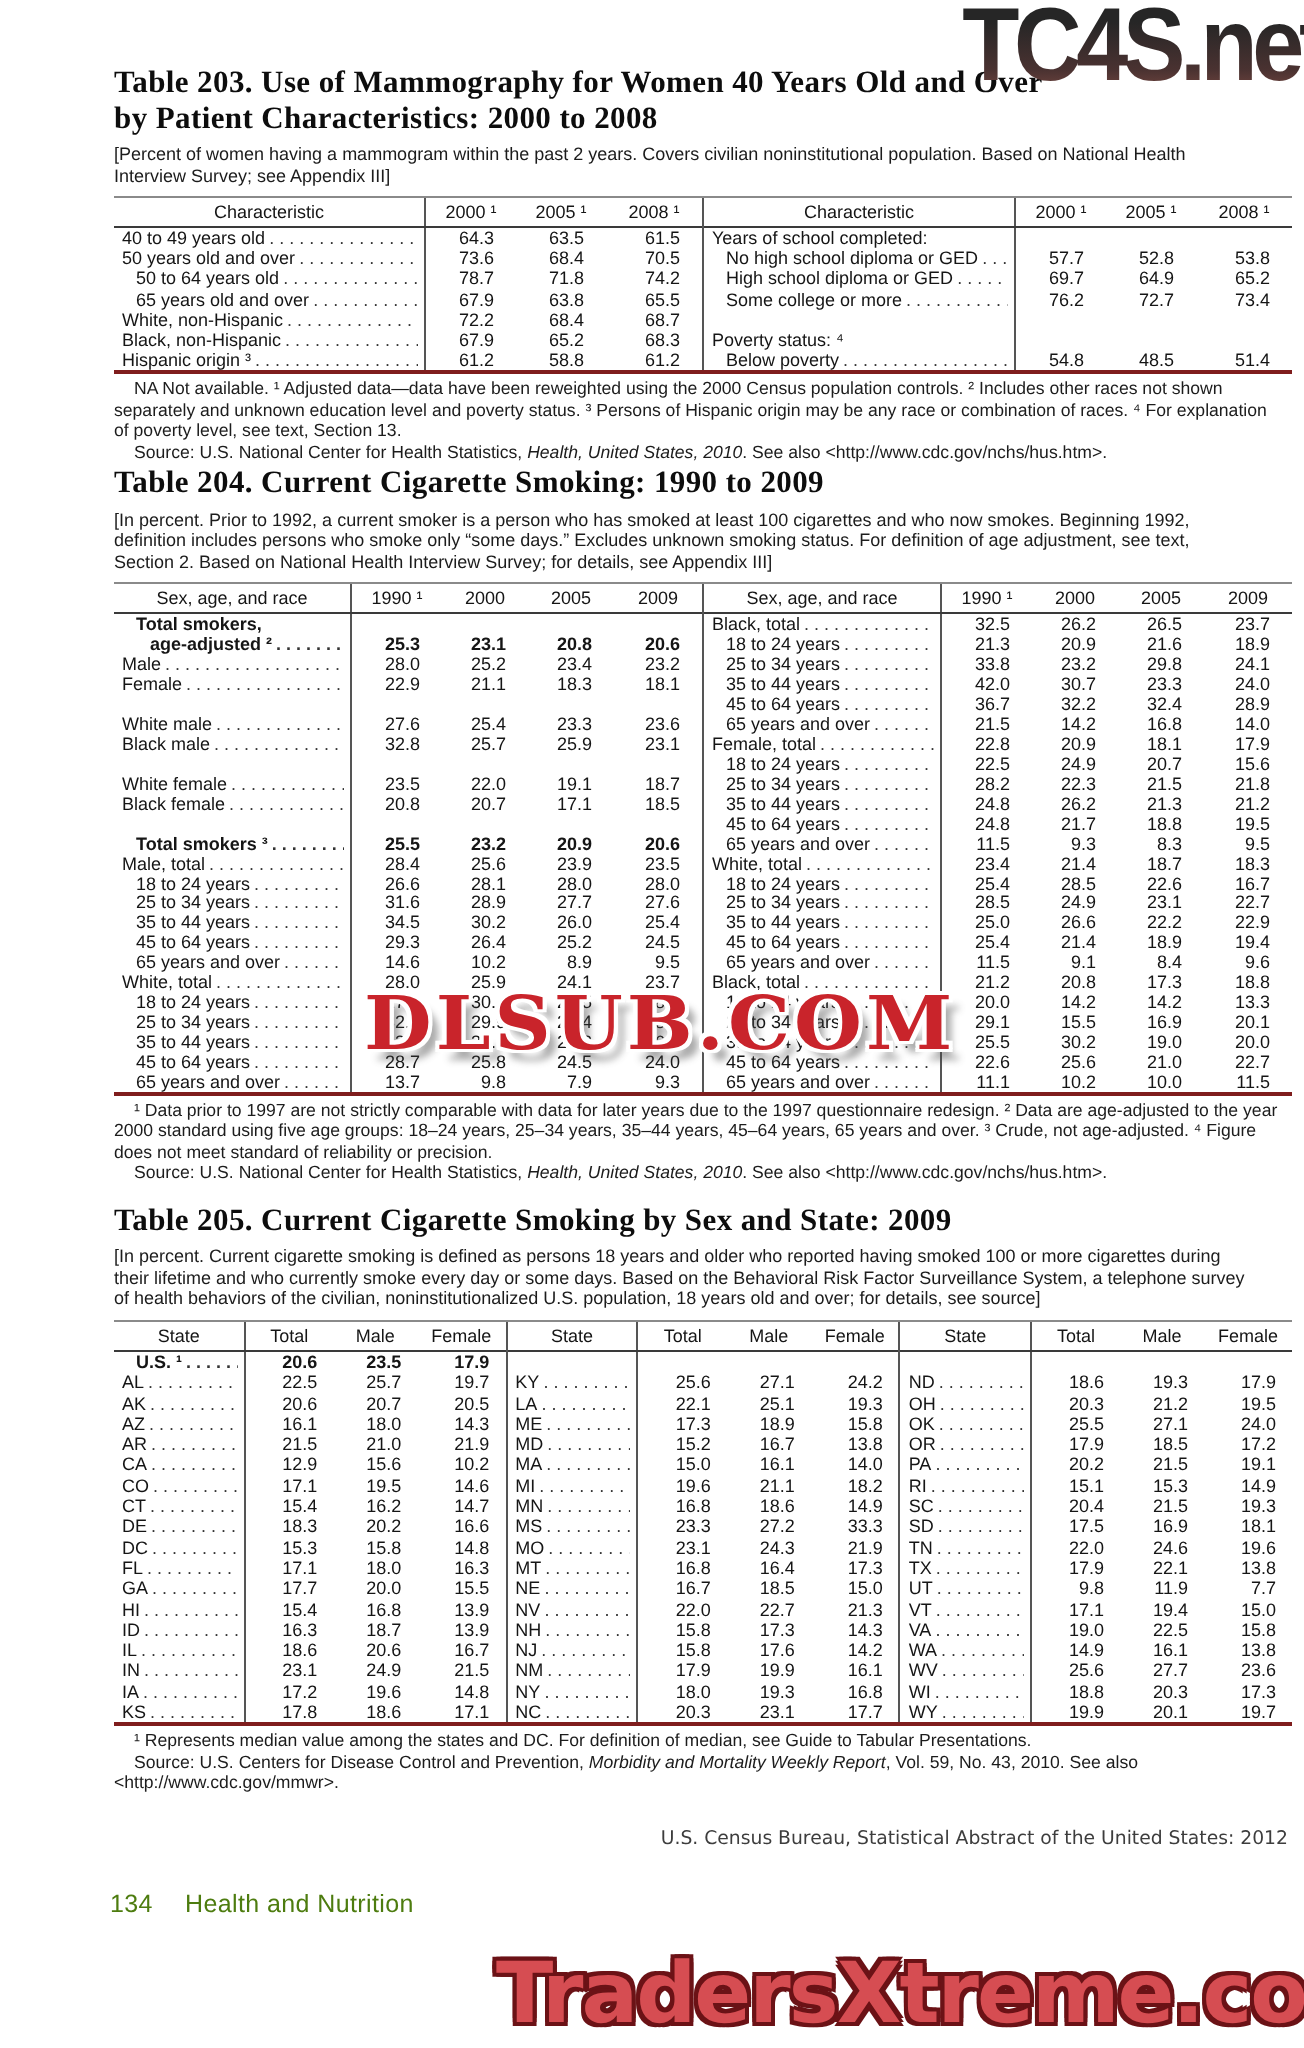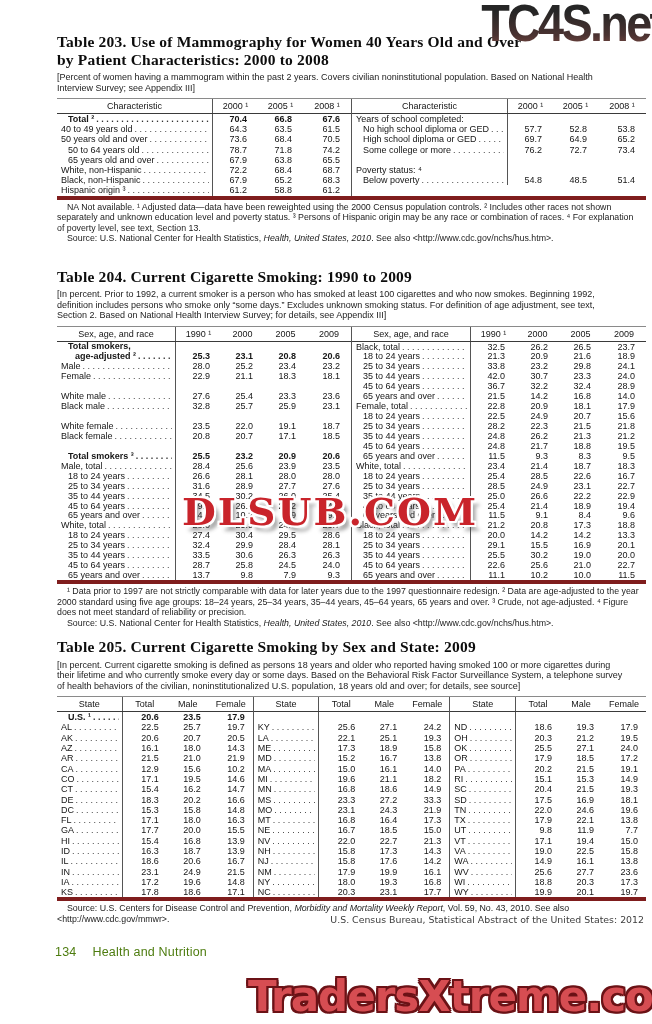--- a/index.html
+++ b/index.html
@@ -2,25 +2,25 @@
 <html><head>
 <meta charset="utf-8">
 <style>
   html,body{margin:0;padding:0;background:#ddd;}
   .page{position:relative;width:652px;height:1024px;margin:0 auto;background:#fff;
         font-family:"Liberation Sans",sans-serif;color:#151515;overflow:hidden;}
   .content{padding:33px 6px 0 57px;}
 
   .ttl{margin:0;font-family:"Liberation Serif",serif;font-weight:bold;
        font-size:15.5px;line-height:17.5px;color:#0d0d0d;letter-spacing:.2px;}
-  .mt7{margin-top:24px;} .mt10{margin-top:10px;}
+  .mt7{margin-top:2px;} .mt10{margin-top:10px;}
 
   .intro{margin:4px 0 5px;font-size:9px;line-height:10.5px;color:#1c1c1c;max-width:566px;}
 
-  .ttable{border-top:1.5px solid #8a8a8a;border-bottom:4px solid #7f1d1d;}
+  .ttable{border-top:1.5px solid #8a8a8a;border-bottom:2px solid #7f1d1d;}
   .halves{display:flex;}
   .half{flex:1;min-width:0;}
   .half + .half{border-left:1px solid #555;}
 
   .trow{display:grid;align-items:center;}
   .t203 .trow{grid-template-columns:minmax(0,1fr) 45px 45px 48px;height:10.2px;}
   .t204 .trow{grid-template-columns:minmax(0,1fr) 45px 43px 43px 44px;height:9.95px;}
   .t205 .trow{grid-template-columns:minmax(0,1fr) 44px 42px 44px;height:10.3px;}
   .trow.head{height:14px;border-bottom:1.2px solid #3a3a3a;}
 
@@ -73,28 +73,20 @@
     <div class="ttable t203">
       <div class="halves">
         <div class="half">
           <div class="trow head">
             <div class="lab">Characteristic</div>
             <div class="val">2000 ¹</div>
             <div class="val">2005 ¹</div>
             <div class="val">2008 ¹</div>
           </div>
           <div>
-              <div class="trow b">
-                <div class="lab leader">
-                  <span class="txt ind1">Total ²</span>
-                </div>
-                <div class="val">70.4</div>
-                <div class="val">66.8</div>
-                <div class="val">67.6</div>
-              </div>
               <div class="trow">
                 <div class="lab leader">
                   <span class="txt">40 to 49 years old</span>
                 </div>
                 <div class="val">64.3</div>
                 <div class="val">63.5</div>
                 <div class="val">61.5</div>
               </div>
               <div class="trow">
                 <div class="lab leader">
@@ -1148,20 +1140,21 @@
                 </div>
                 <div class="val">19.9</div>
                 <div class="val">20.1</div>
                 <div class="val">19.7</div>
               </div>
             </div>
         </div>
       </div>
     </div>
     <div class="fnwrap">
+      <p class="fn">¹ Represents median value among the states and DC. For definition of median, see Guide to Tabular Presentations.</p>
       <p class="fn"><span>Source: U.S. Centers for Disease Control and Prevention, </span><i>Morbidity and Mortality Weekly Report</i><span>, Vol. 59, No. 43, 2010. See also &lt;http://www.cdc.gov/mmwr&gt;.</span></p>
     </div>
 
   </div>
 
   <div class="footer-left"><span>134</span><span class="sect">Health and Nutrition</span></div>
   <div class="credit">U.S. Census Bureau, Statistical Abstract of the United States: 2012</div>
 
   <div class="wm wm-top">TC4S.net</div>
   <div class="wm wm-mid">DLSUB.COM</div>

